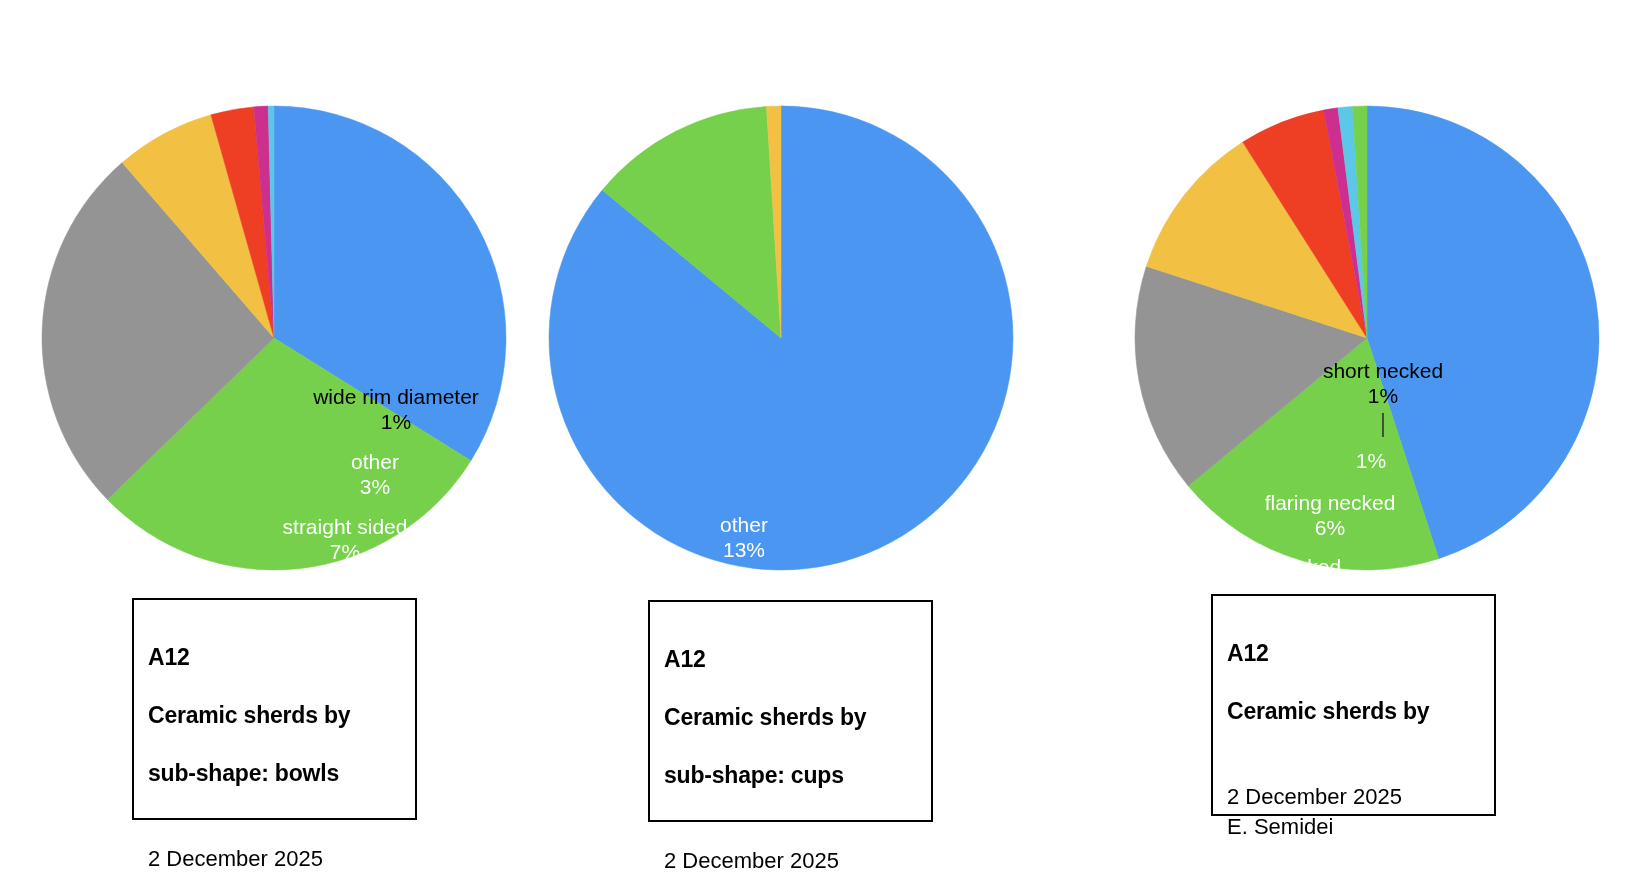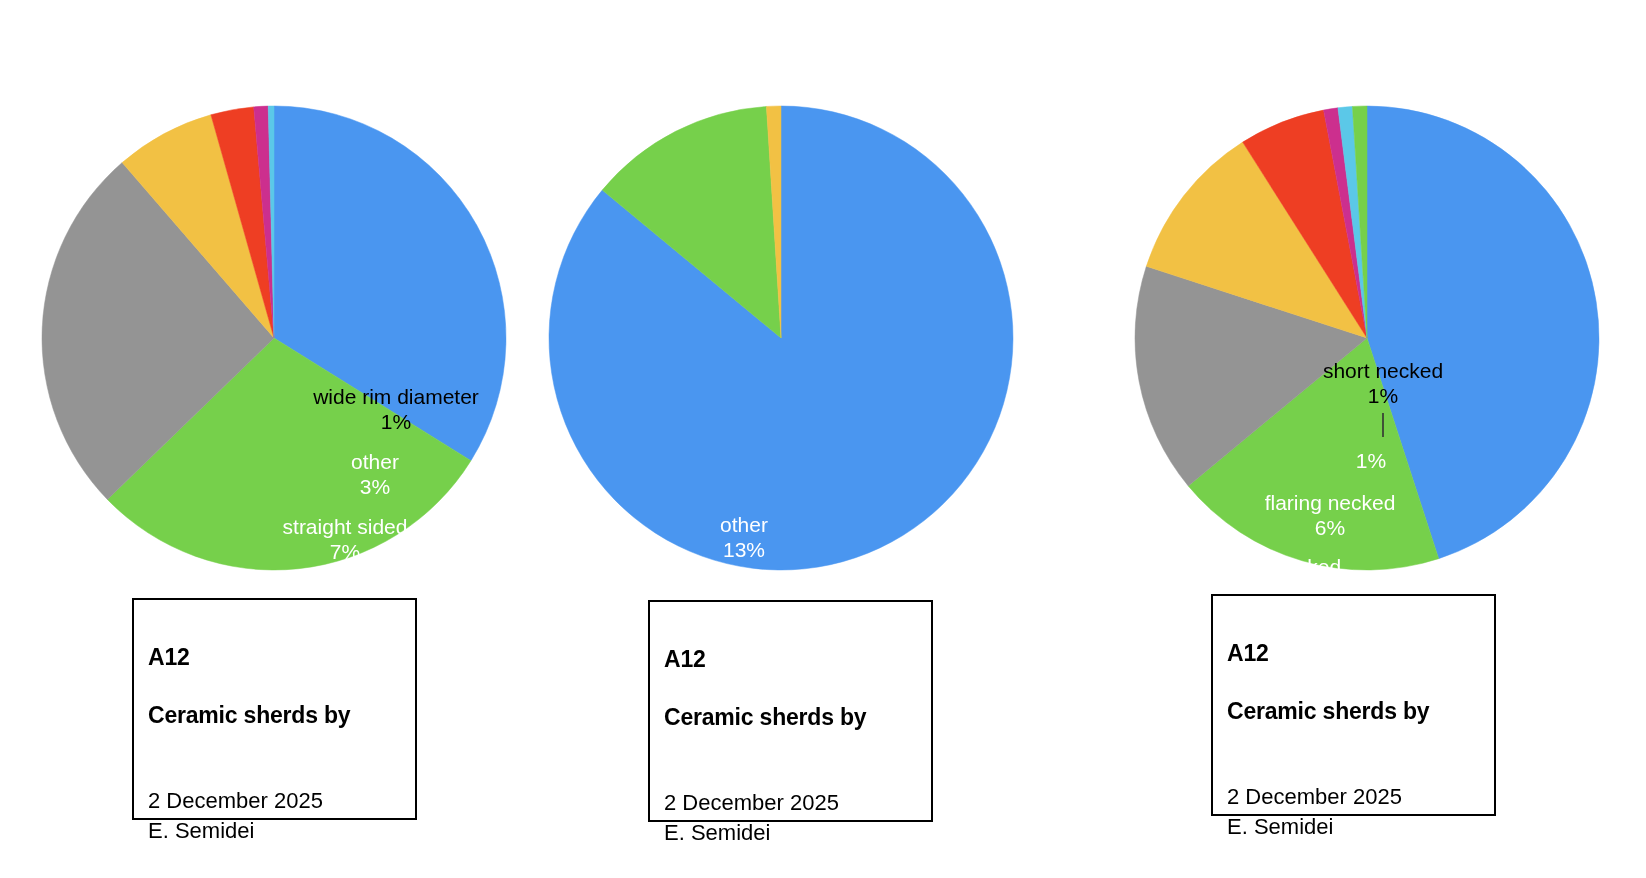--- a/index.html
+++ b/index.html
@@ -117,20 +117,21 @@
             <text class="slice-label" x="101" y="150">3%</text>
             <text class="outside-label" x="122" y="60">wide rim diameter</text>
             <text class="outside-label" x="122" y="85">1%</text>
           </g>
       </svg>
     </div>
     <div class="caption-box" style="left:132px; top:598px; width:285px; height:222px;">
       <div class="caption-title">
         <span class="caption-line">A12</span>
         <span class="caption-line">Ceramic sherds by</span>
+        <span class="caption-line">sub-shape: bowls</span>
       </div>
       <div class="caption-meta">
         <span class="caption-line">2 December 2025</span>
         <span class="caption-line">E. Semidei</span>
       </div>
     </div>
   </div>
 
   <div class="panel">
     <div class="pie-area">
@@ -145,20 +146,21 @@
             <text class="slice-label" x="95" y="492">86%</text>
             <text class="slice-label" x="-37" y="188">other</text>
             <text class="slice-label" x="-37" y="213">13%</text>
           </g>
       </svg>
     </div>
     <div class="caption-box" style="left:99px; top:600px; width:285px; height:222px;">
       <div class="caption-title">
         <span class="caption-line">A12</span>
         <span class="caption-line">Ceramic sherds by</span>
+        <span class="caption-line">sub-shape: cups</span>
       </div>
       <div class="caption-meta">
         <span class="caption-line">2 December 2025</span>
         <span class="caption-line">E. Semidei</span>
       </div>
     </div>
   </div>
 
   <div class="panel">
     <div class="pie-area">

